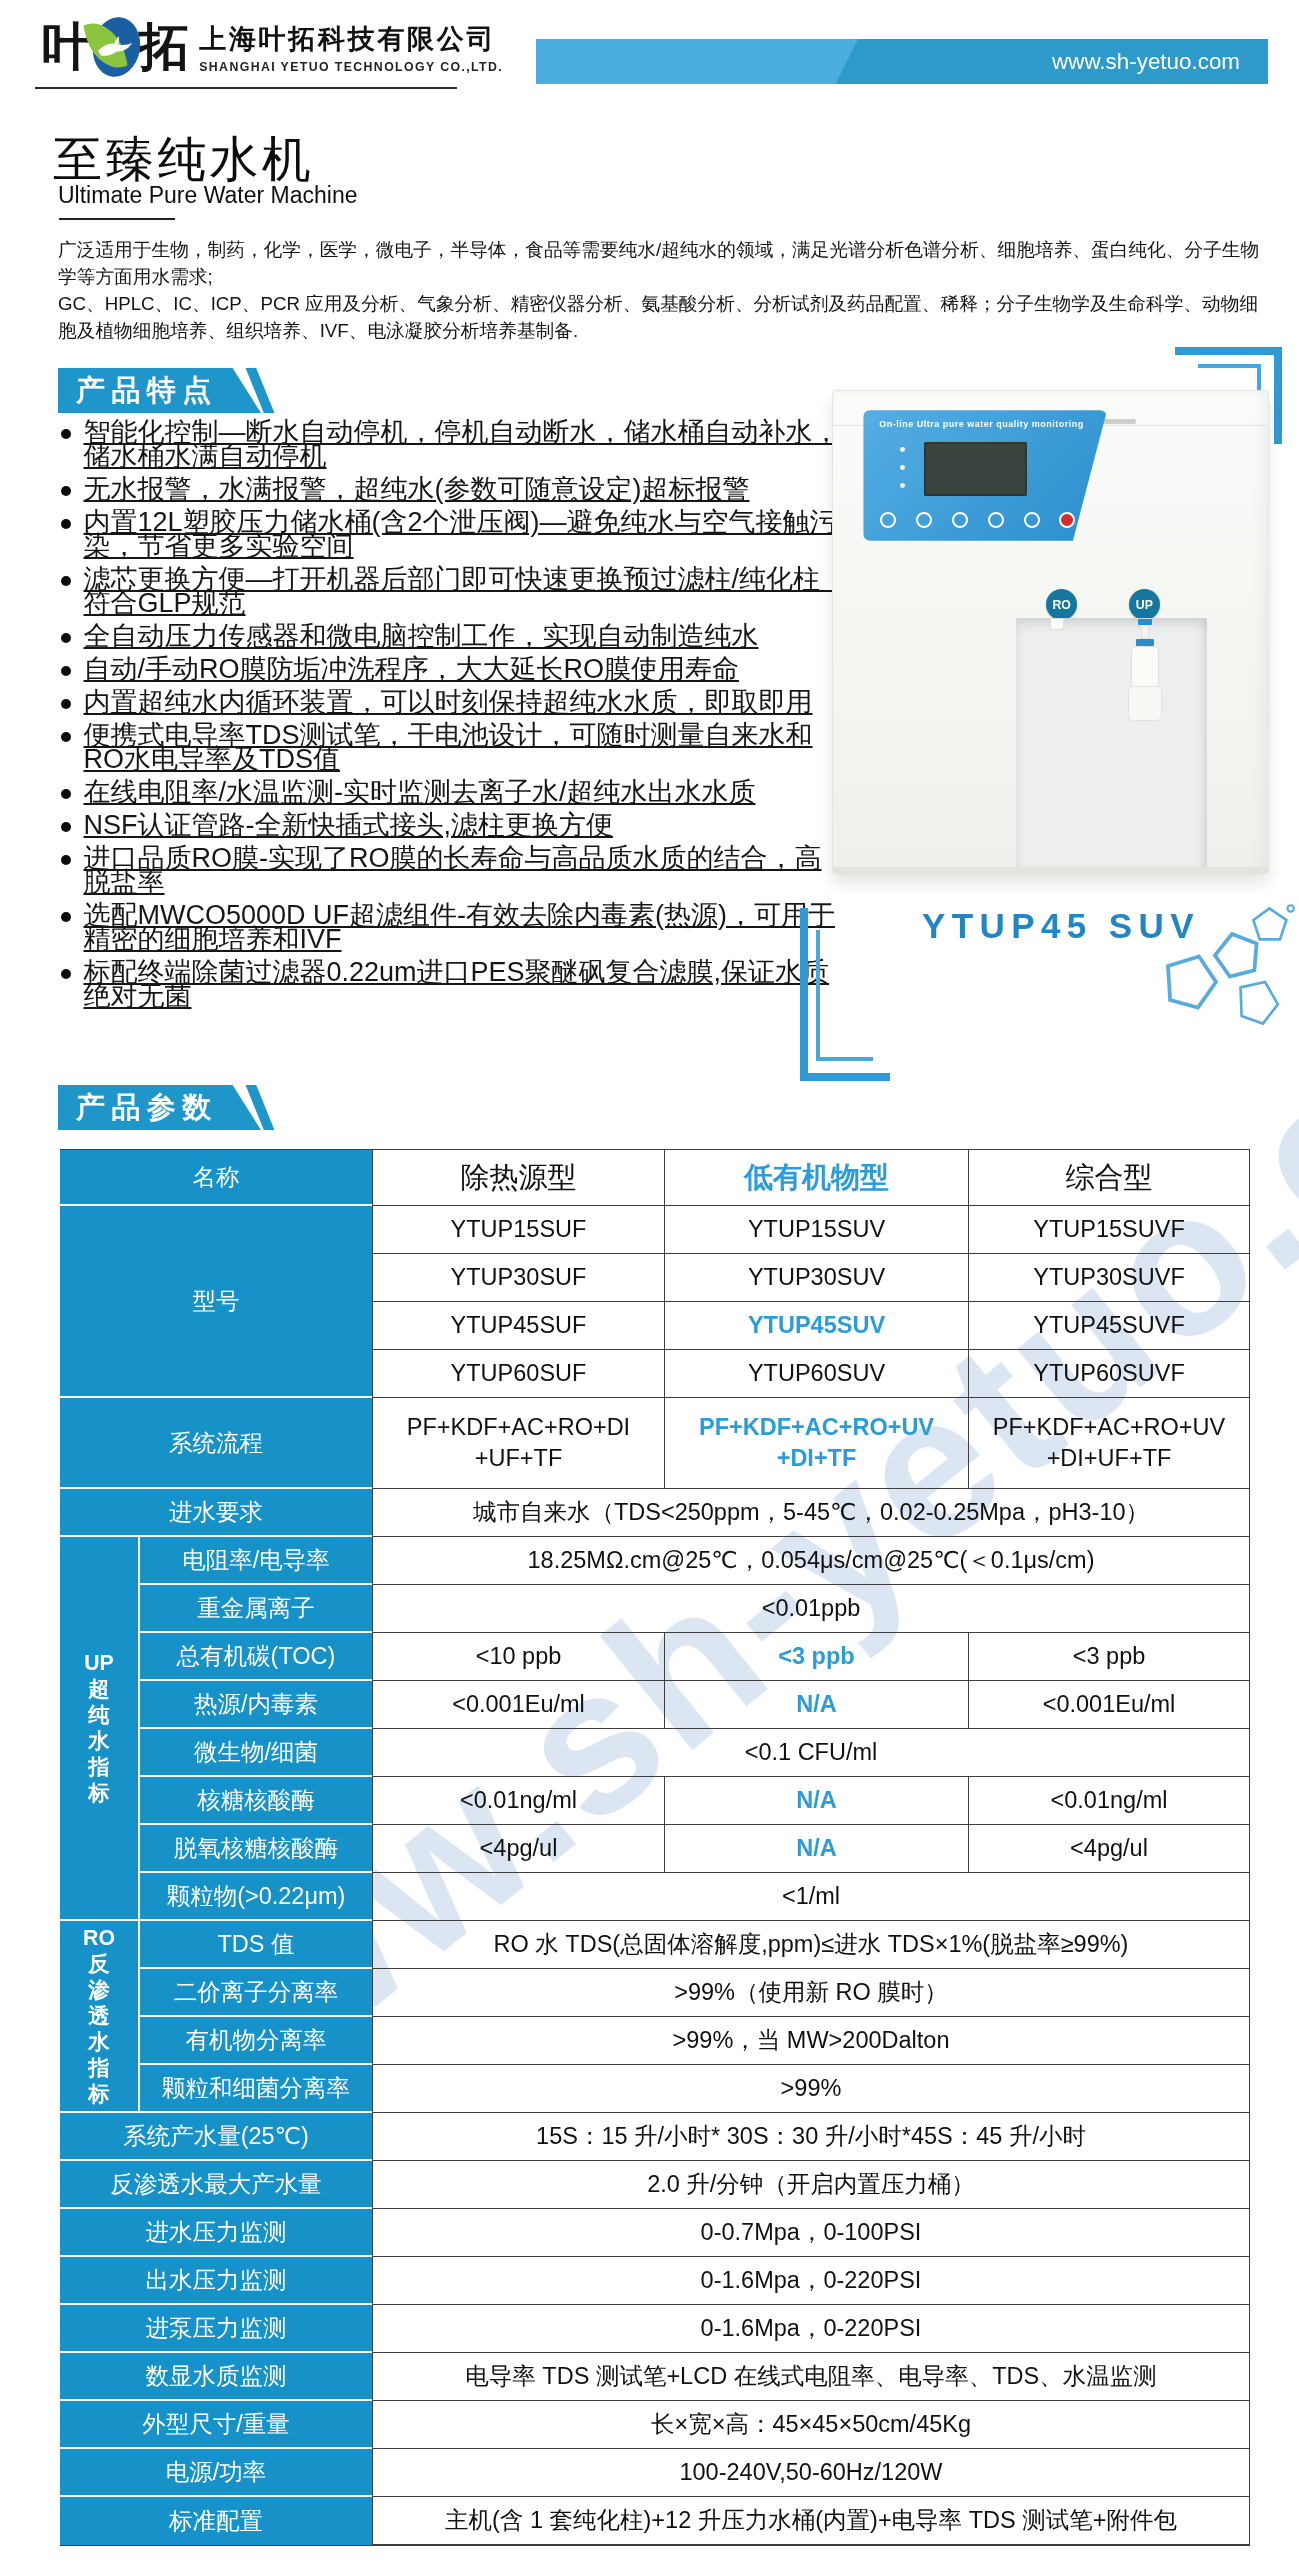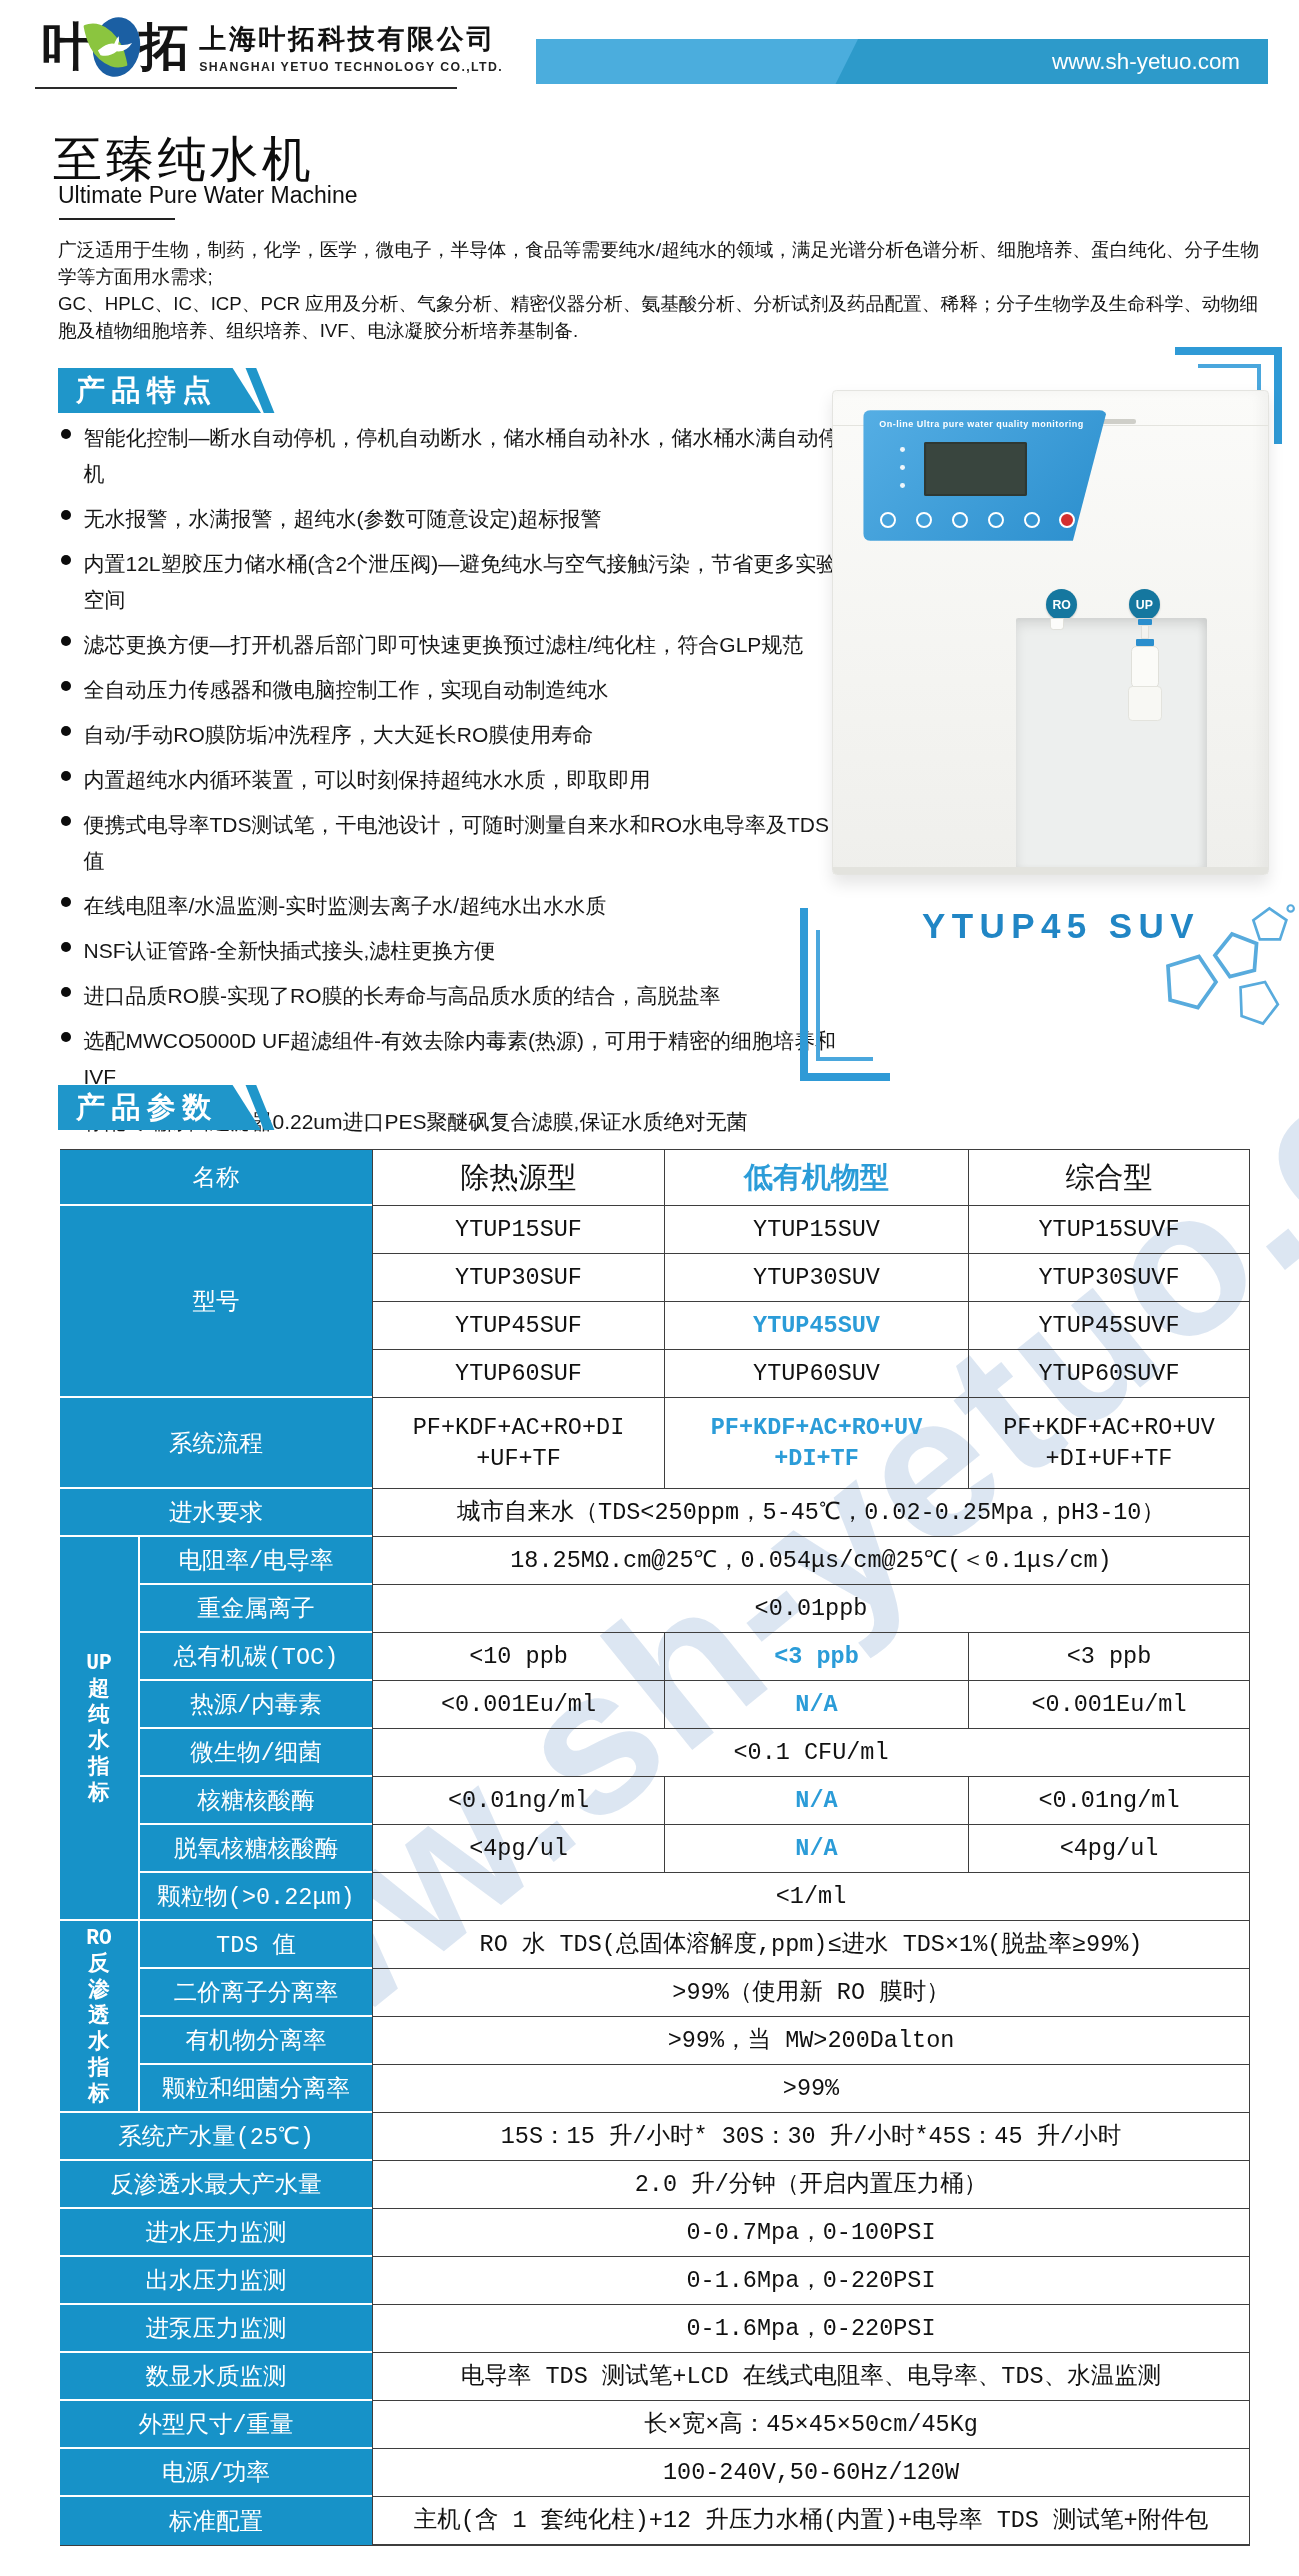--- a/index.html
+++ b/index.html
@@ -44,21 +44,21 @@
   .sec-stripe{position:absolute;width:38px;height:45px;background:#1f96ca;
               clip-path:polygon(12% 0,40% 0,88% 100%,60% 100%);}
   .features-banner{left:58px;top:368px;}
   .features-stripe{left:241px;top:368px;}
   .params-banner{left:58px;top:1085px;}
   .params-stripe{left:241px;top:1085px;}
 
   
   .features{position:absolute;left:59px;top:420px;width:789px;margin:0;padding:0;list-style:none;}
   .features li{position:relative;padding-left:24.5px;margin-bottom:9px;
-               font-size:21px;line-height:36px;color:#161616;}
+               font-size:27px;line-height:24px;color:#161616;text-decoration:underline;}
   .features li::before{content:"";position:absolute;left:2.1px;top:9px;width:10px;height:10px;
                        border-radius:50%;background:#0c0c0c;}
 
   
   .art{position:absolute;left:800px;top:347px;width:500px;height:763px;}
   .bracket{position:absolute;}
   .br-tr-outer{right:18px;top:0;width:107px;height:97px;
                border-top:8px solid #2f9ad6;border-right:8px solid #2f9ad6;}
   .br-tr-inner{right:39px;top:17px;width:63px;height:62px;
                border-top:4.8px solid #4aa7dd;border-right:4.8px solid #4aa7dd;}
@@ -105,21 +105,21 @@
                letter-spacing:6.4px;color:#2186c5;white-space:nowrap;}
 
   
   .watermark{position:absolute;left:53px;top:2027px;transform:rotate(-39deg);transform-origin:0 0;
              font-size:203px;font-weight:700;letter-spacing:4.3px;white-space:nowrap;
              color:rgba(120,160,205,0.26);pointer-events:none;}
 
   
   .param-wrap{position:absolute;left:60px;top:1149px;
               border-top:1.6px solid #3e3e3e;border-bottom:1.6px solid #3e3e3e;border-right:1.1px solid #3e3e3e;}
-  table.params{border-collapse:separate;border-spacing:0;table-layout:fixed;width:1188px;font-family:Liberation Mono, monospace;}
+  table.params{border-collapse:separate;border-spacing:0;table-layout:fixed;width:1188px;}
   table.params td{text-align:center;vertical-align:middle;padding:2.1px 5.3px;box-sizing:border-box;
                   overflow:hidden;}
   td.lab{background:#1792c8;color:#fff;border-bottom:2.1px solid #fff;font-size:23.5px;font-weight:500;}
   td.grp{background:#1792c8;color:#fff;border-bottom:2.1px solid #fff;border-right:2.1px solid #fff;
          font-size:21.3px;line-height:26px;font-weight:600;}
   td.head{font-size:29px;color:#111;border-left:1.1px solid #3e3e3e;border-bottom:1.1px solid #3e3e3e;}
   td.data{font-size:23.5px;color:#111;border-left:1.1px solid #3e3e3e;border-bottom:1.1px solid #3e3e3e;
           white-space:pre-line;line-height:31px;}
   td.hl{color:#2b9cd8 !important;font-weight:700;}
   tr:last-child td.lab{border-bottom:none;}

